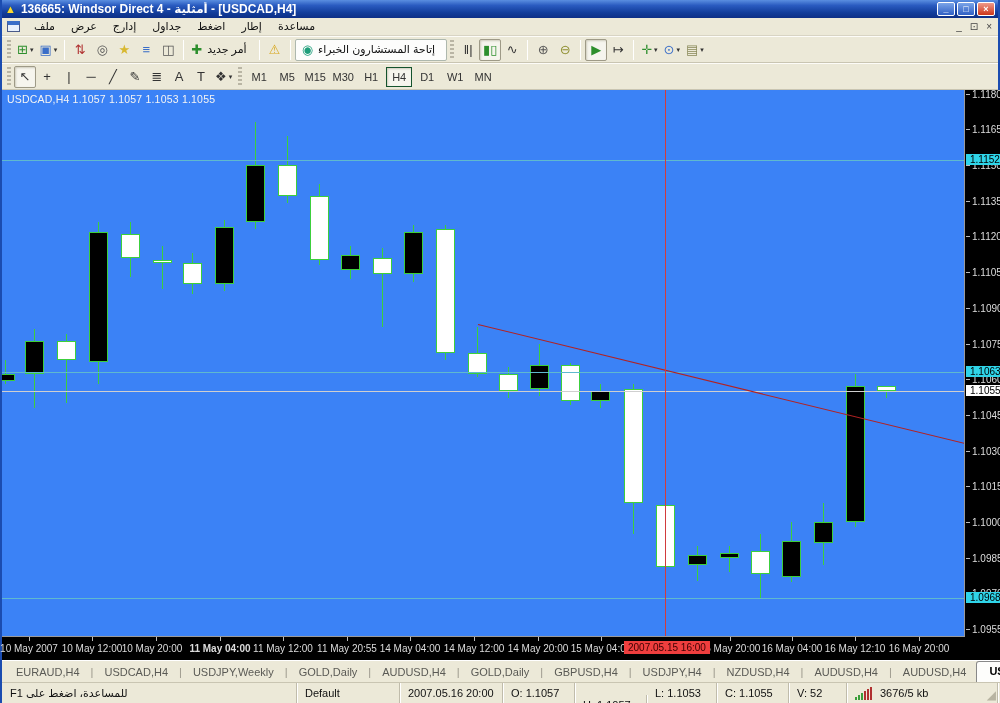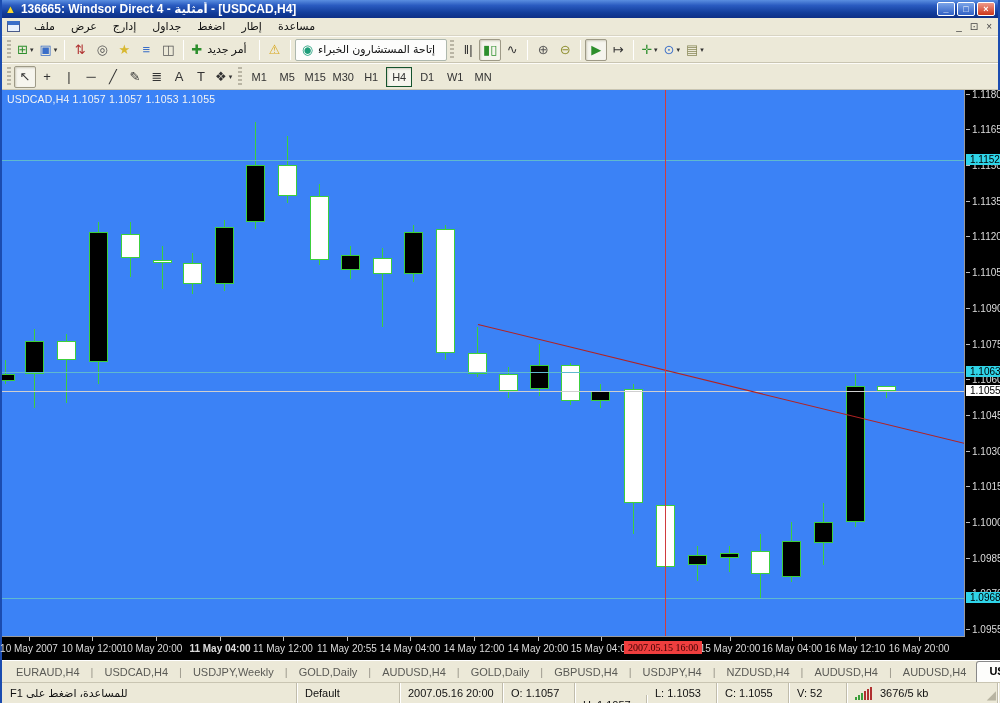--- a/index.html
+++ b/index.html
@@ -53,21 +53,21 @@
   .hline { position:absolute; left:0; width:100%; height:1px; z-index:3; }
   .trend { position:absolute; height:1px; z-index:4; transform-origin:0 50%; }
   .vline-red { position:absolute; top:0; width:1px; height:100%; z-index:5; }
   #yaxis { position:absolute; left:964px; top:0; width:36px; height:547px; color:#dcdcdc; font-size:10px; }
   .ytick { position:absolute; left:6px; }
   .ydash { position:absolute; left:0; width:4px; height:1px; background:#bbb; }
   .ybadge { position:absolute; left:0; width:36px; padding-left:4px; color:#000; z-index:6; font-size:10px; }
   #xaxis { position:absolute; left:0; top:547px; width:1000px; height:23px; background:#000; color:#dcdcdc; font-size:10px; }
   .xtick { position:absolute; top:6px; transform:translateX(-50%); white-space:nowrap; }
   .xdash { position:absolute; top:0; width:1px; height:4px; background:#bbb; }
-  .xbadge { position:absolute; top:4px; padding:1px 4px; z-index:6; white-space:nowrap;font-family:Liberation Serif, serif; }
+  .xbadge { position:absolute; top:4px; padding:1px 4px; z-index:6; white-space:nowrap; }
 
   
   #tabbar { position:absolute; left:0; top:660px; width:1000px; height:22px; background:#ece9d8;
     border-top:1px solid #fff; display:flex; align-items:flex-end; padding:0 4px; }
   .tab { padding:3px 10px 4px; color:#5a5a55; white-space:nowrap; }
   .tab.active { background:#fdfdfb; color:#000; font-weight:bold; border:1px solid #888;
     border-bottom:none; border-radius:3px 3px 0 0; padding:3px 12px 5px; }
   .tab-sep { color:#9a968a; padding:0 1px 4px; }
 
   

